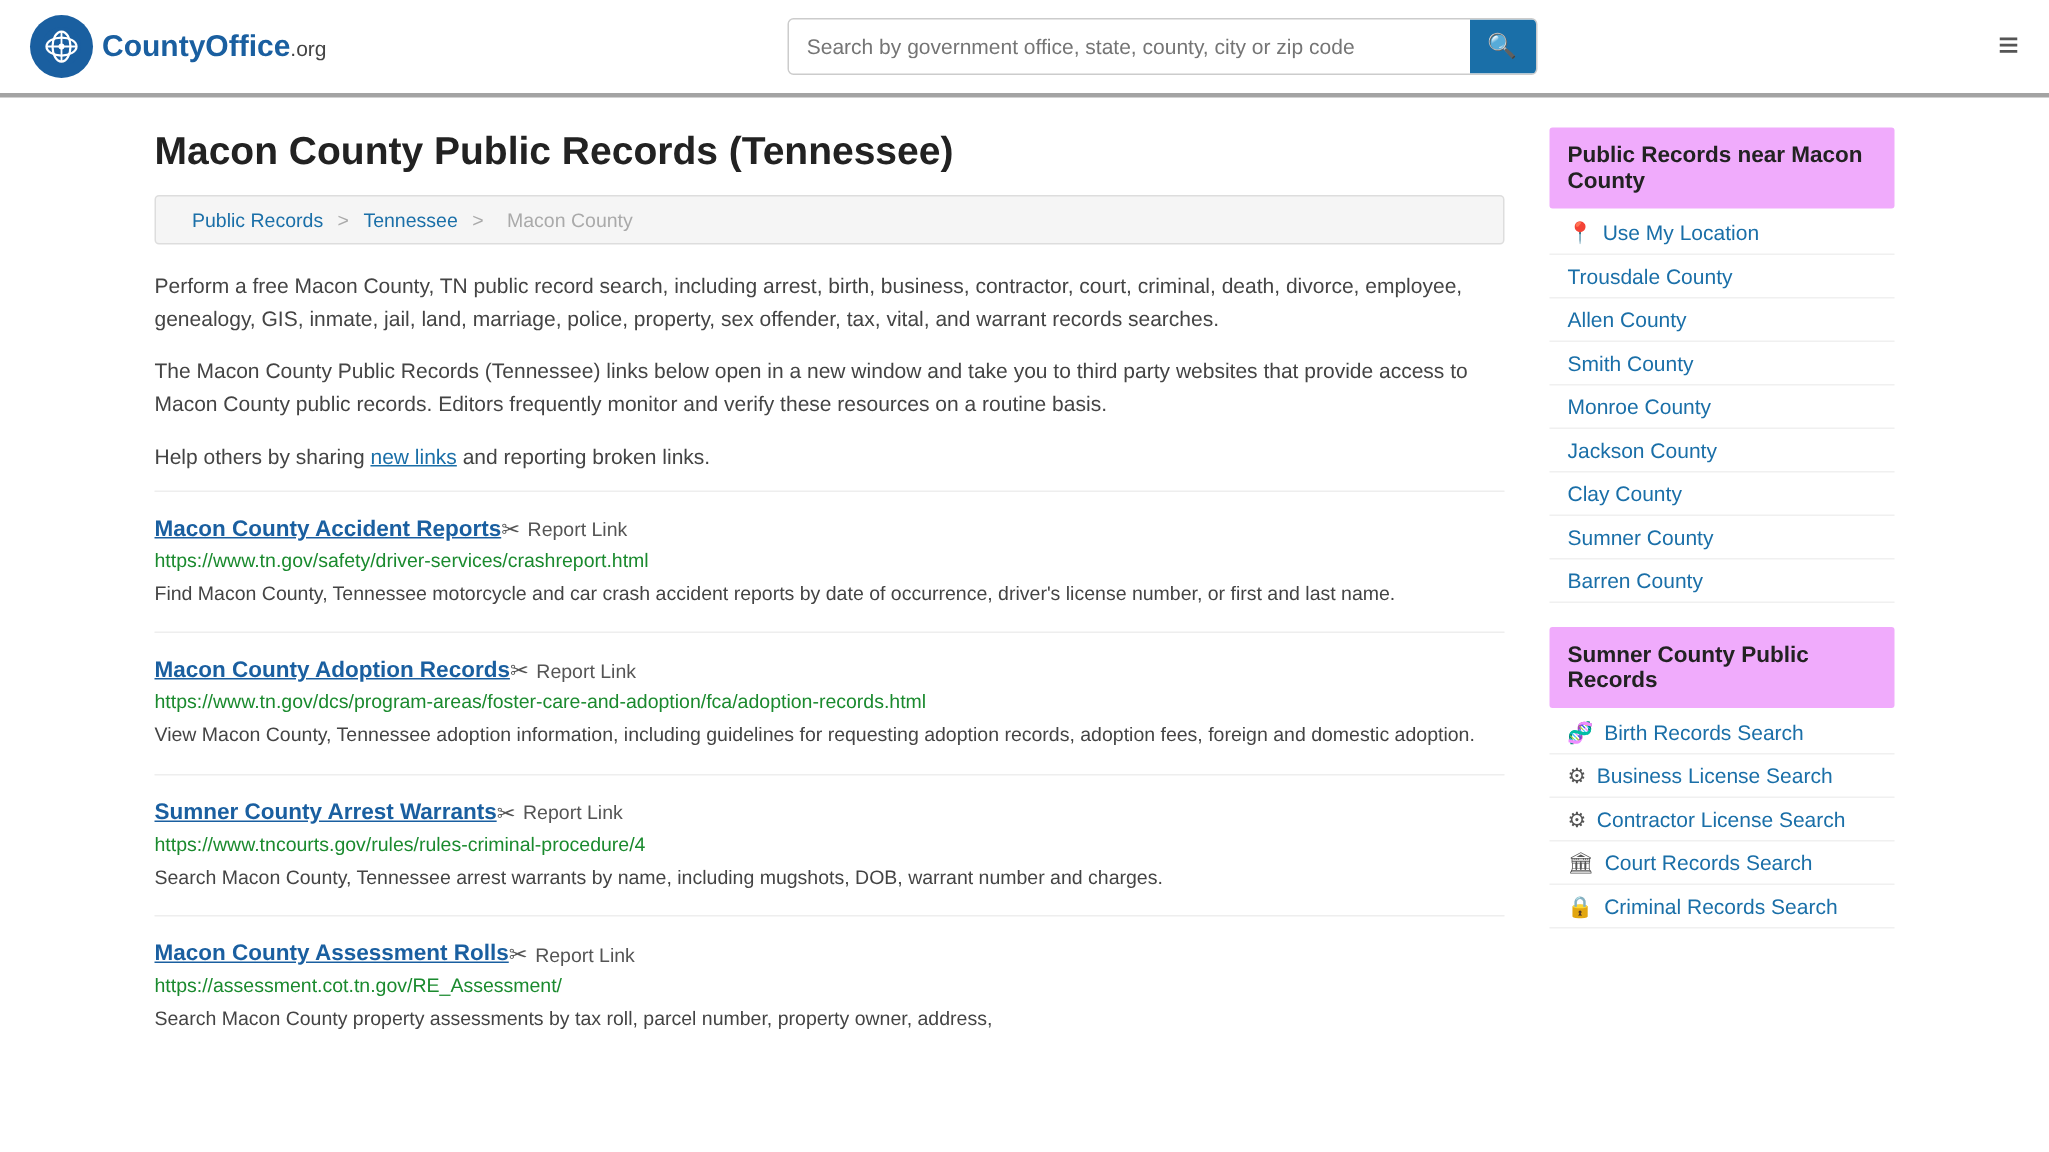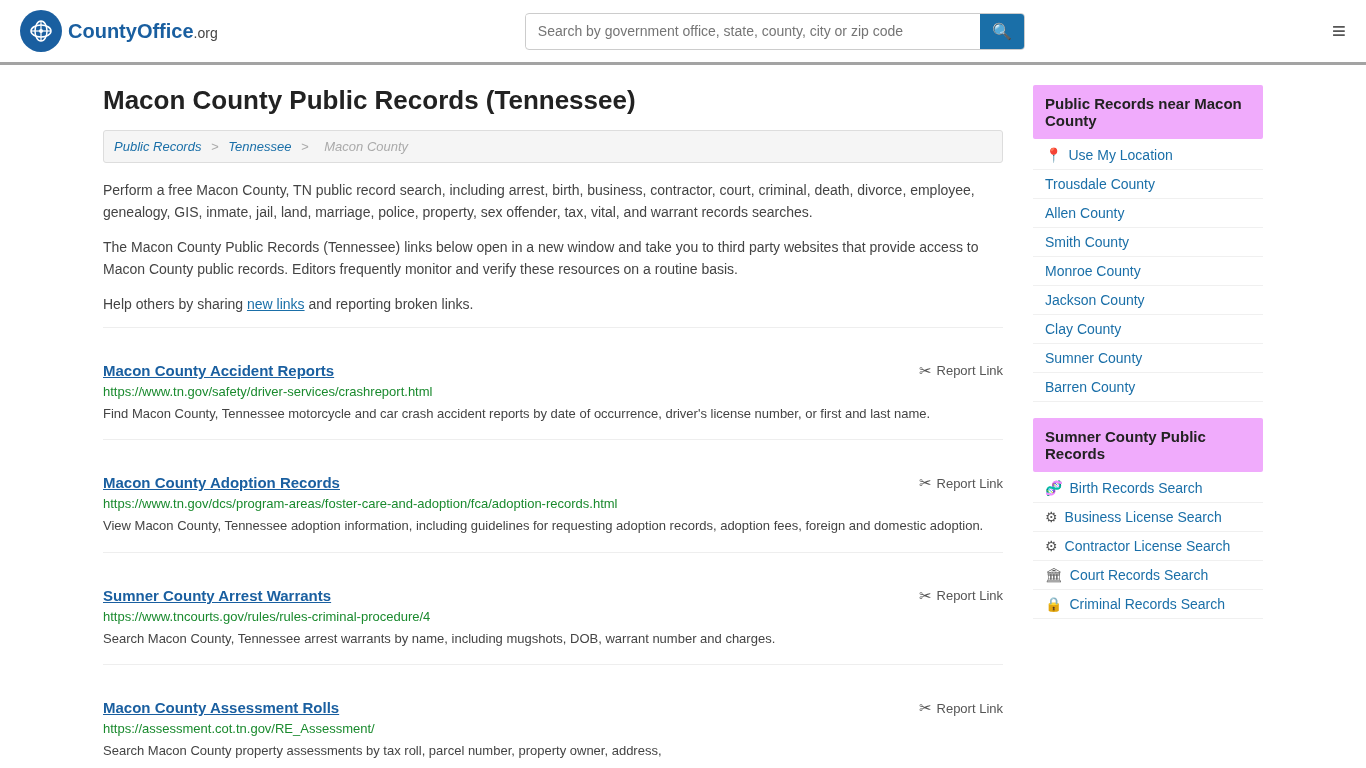--- a/index.html
+++ b/index.html
@@ -59,33 +59,33 @@
 
     
     #page-title {
       font-size: 26px; font-weight: bold; color: #222;
       margin-bottom: 14px;
     }
 
     
     #breadcrumb {
       background: #f5f5f5; border: 1px solid #ddd;
-      padding: 8px 10px; font-size: 13px; color: #555;
-      margin-bottom: 16px; border-radius: 3px; font-style: italic;
+      padding: 8px 24px; font-size: 13px; color: #555;
+      margin-bottom: 16px; border-radius: 3px;
     }
     #breadcrumb a { color: #1a6fa8; text-decoration: none; }
     #breadcrumb span { margin: 0 6px; color: #aaa; }
 
     
     .desc-text { font-size: 14px; line-height: 1.6; margin-bottom: 12px; color: #444; }
     .new-links-link { color: #1a6fa8; text-decoration: underline; cursor: pointer; }
 
     
     .record-entry { border-top: 1px solid #eee; padding: 16px 0; }
-    .record-header { display: flex; align-items: flex-start; justify-content: space-between; margin-bottom: 4px; margin-top: 18px; }
+    .record-header { display: flex; align-items: flex-start; margin-bottom: 4px; }
     .record-title { font-size: 15px; font-weight: bold; color: #1a5fa0; text-decoration: underline; cursor: pointer; }
     .report-link-btn {
       display: flex; align-items: center; gap: 5px;
       background: none; border: none; cursor: pointer;
       color: #555; font-size: 13px; white-space: nowrap; flex-shrink: 0;
     }
     .report-icon { font-size: 15px; }
     .record-url { color: #1a8a2e; font-size: 13px; margin-bottom: 5px; }
     .record-desc { font-size: 13px; color: #444; line-height: 1.5; }
 

